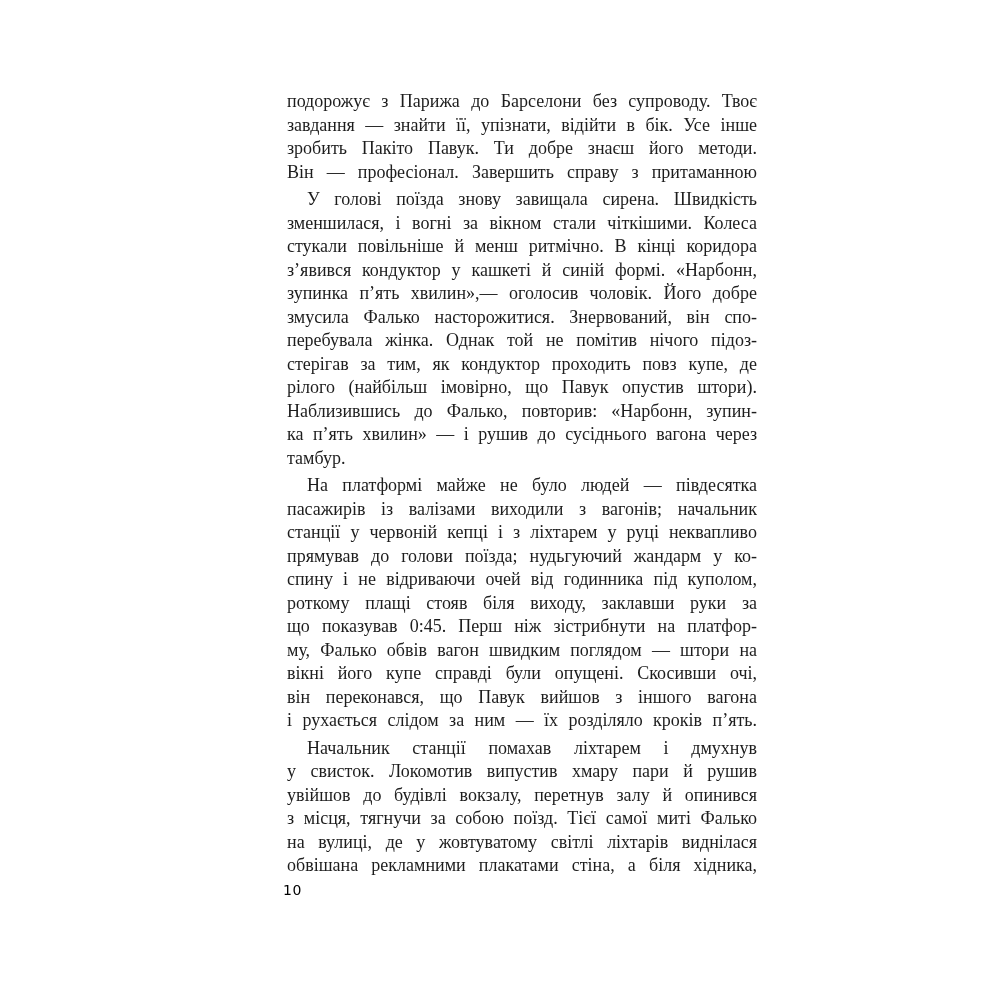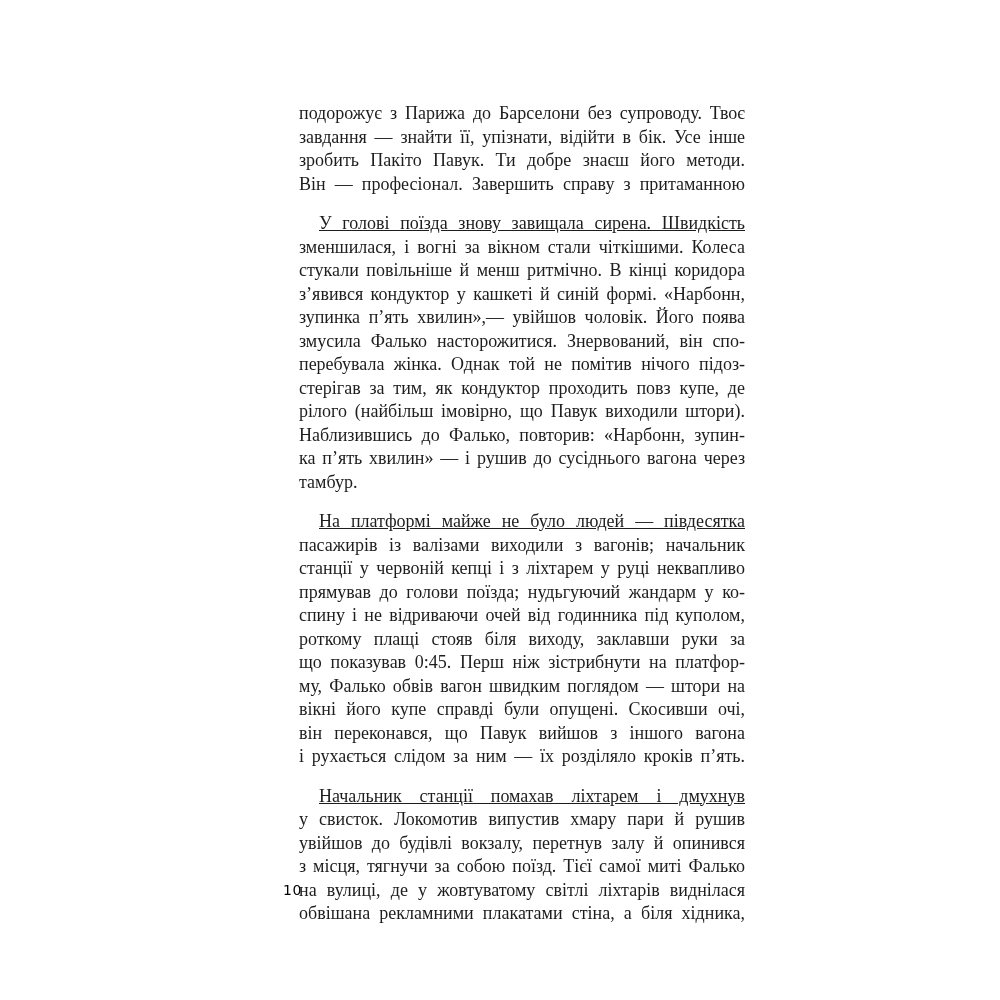--- a/index.html
+++ b/index.html
@@ -23,36 +23,35 @@
     left: 283px;
     top: 86px;
     width: 478px;
     font-family: "Liberation Serif", "DejaVu Serif", serif;
     font-size: 18px;
     line-height: 23.5px;
     color: #1d1d1d;
     -webkit-font-smoothing: antialiased;
   }
   .paragraph {
-    margin: 16px;
+    margin: 4px;
     padding: 0;
   }
   .text-line {
     text-align: justify;
     text-align-last: justify;
     -moz-text-align-last: justify;
     white-space: normal;
   }
   .text-line.no-justify {
     text-align-last: left;
     -moz-text-align-last: left;
   }
   .text-line.indent {
     text-indent: 20px;
-    text-decoration: underline;
   }
   .page-number {
     position: absolute;
     left: 283px;
     top: 882px;
     width: 478px;
     font-family: "DejaVu Sans", "Liberation Sans", sans-serif;
     font-size: 14px;
     color: #000000;
     letter-spacing: 0.5px;
@@ -67,25 +66,25 @@
         <div class="text-line">подорожує з Парижа до Барселони без супроводу. Твоє</div>
         <div class="text-line">завдання — знайти її, упізнати, відійти в бік. Усе інше</div>
         <div class="text-line">зробить Пакіто Павук. Ти добре знаєш його методи.</div>
         <div class="text-line">Він — професіонал. Завершить справу з притаманною</div>
       </div>
       <div class="paragraph">
         <div class="text-line indent">У голові поїзда знову завищала сирена. Швидкість</div>
         <div class="text-line">зменшилася, і вогні за вікном стали чіткішими. Колеса</div>
         <div class="text-line">стукали повільніше й менш ритмічно. В кінці коридора</div>
         <div class="text-line">з’явився кондуктор у кашкеті й синій формі. «Нарбонн,</div>
-        <div class="text-line">зупинка п’ять хвилин»,— увійшов чоловік. Його поява</div>
+        <div class="text-line">зупинка п’ять хвилин»,— оголосив чоловік. Його добре</div>
         <div class="text-line">змусила Фалько насторожитися. Знервований, він спо-</div>
         <div class="text-line">перебувала жінка. Однак той не помітив нічого підоз-</div>
         <div class="text-line">стерігав за тим, як кондуктор проходить повз купе, де</div>
-        <div class="text-line">рілого (найбільш імовірно, що Павук виходили штори).</div>
+        <div class="text-line">рілого (найбільш імовірно, що Павук опустив штори).</div>
         <div class="text-line">Наблизившись до Фалько, повторив: «Нарбонн, зупин-</div>
         <div class="text-line">ка п’ять хвилин» — і рушив до сусіднього вагона через</div>
         <div class="text-line no-justify">тамбур.</div>
       </div>
       <div class="paragraph">
         <div class="text-line indent">На платформі майже не було людей — півдесятка</div>
         <div class="text-line">пасажирів із валізами виходили з вагонів; начальник</div>
         <div class="text-line">станції у червоній кепці і з ліхтарем у руці неквапливо</div>
         <div class="text-line">прямував до голови поїзда; нудьгуючий жандарм у ко-</div>
         <div class="text-line">спину і не відриваючи очей від годинника під куполом,</div>

